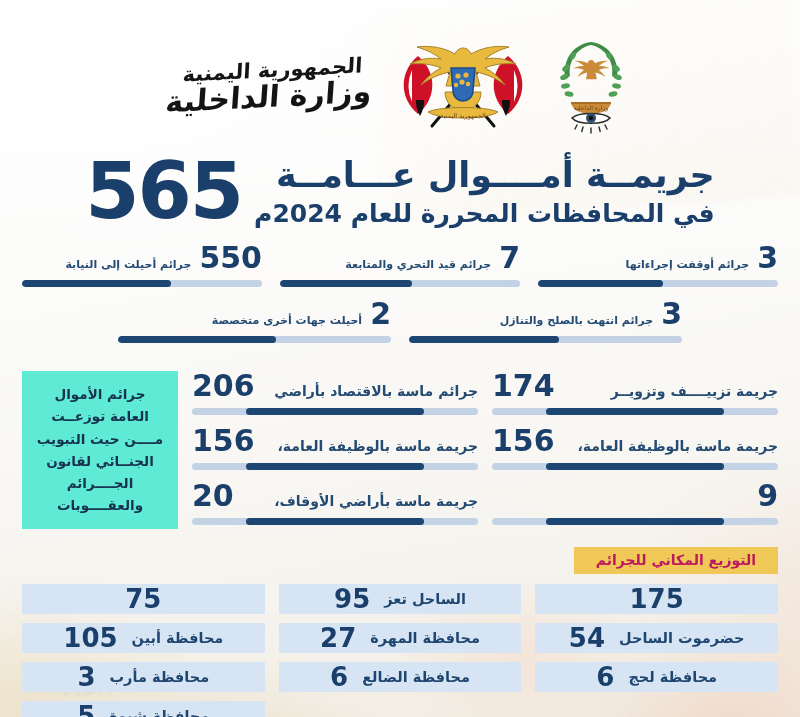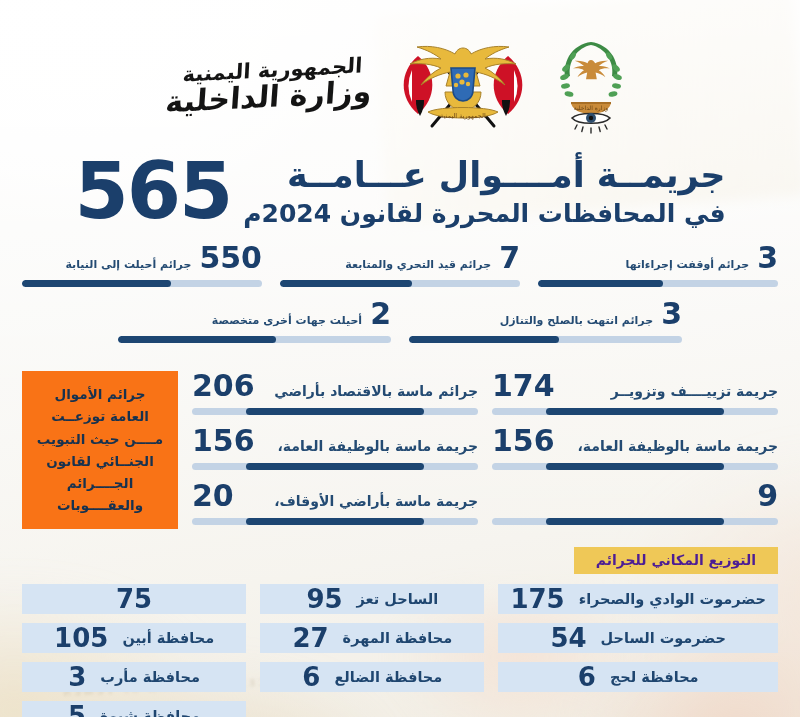--- a/index.html
+++ b/index.html
@@ -138,34 +138,34 @@
   }
 
   
   .class-zone{
     display:flex; gap:14px; padding:16px 22px 0 22px; align-items:stretch;
   }
   .class-col{ flex:1; display:flex; flex-direction:column; gap:11px; }
   .class-item .stat-top{ justify-content:space-between; }
   .class-item .stat-label{ font-size:14px; }
   .yellow-box{
-    width:156px; background:#f97316; padding:12px 12px;
+    width:156px; background:#5eead4; padding:12px 12px;
     display:flex; align-items:center; justify-content:center;
   }
   .yellow-box p{
     font-size:13.5px; font-weight:700; color:#17324f;
     line-height:1.65; text-align:center;
   }
 
   
   .spatial-head{
     display:flex; justify-content:flex-start; padding:18px 22px 0 22px;
   }
   .spatial-title{
-    background:#efc857; color:#4c1d95; font-size:14px; font-weight:700;
+    background:#efc857; color:#be185d; font-size:14px; font-weight:700;
     padding:5px 22px 6px 22px;
   }
   .gov-zone{ display:flex; gap:14px; padding:10px 22px 0 22px; }
   .gov-col{ flex:1; display:flex; flex-direction:column; gap:9px; }
   .gov-row{
     background:#d6e4f3; display:flex; align-items:center;
     justify-content:center; gap:14px; height:30px; padding:0 12px;
   }
   .gov-row.ghost{ background:transparent; }
   .gov-name{ font-size:14.5px; color:#1f4670; font-weight:600; white-space:nowrap; }
@@ -257,21 +257,21 @@
 
     <div class="ministry-calligraphy">
       <div class="calig-line1">الجمهورية اليمنية</div>
       <div class="calig-line2">وزارة الداخلية</div>
     </div>
   </div>
 
   <div class="title-block">
     <div class="title-lines">
       <div class="title-l1">جريمــة أمــــوال عـــامــة</div>
-      <div class="title-l2">في المحافظات المحررة لقانون 2024م</div>
+      <div class="title-l2">في المحافظات المحررة للعام 2024م</div>
     </div>
     <div class="big-number">565</div>
   </div>
 
   <div class="stats-zone">
     <div class="stat-row row-a">
       <div class="stat-cell">
         <div class="stat-top">
             <span class="stat-num">3</span>
             <span class="stat-label">جرائم أوقفت إجراءاتها</span>
@@ -389,21 +389,20 @@
   </div>
 
   <div class="spatial-head">
     <div class="spatial-title">التوزيع المكاني للجرائم</div>
   </div>
 
   <div class="gov-zone">
 
     <div class="gov-col">
       <div class="gov-row">
-        <span class="gov-name">حضرموت الوادي والصحراء</span>
         <span class="gov-num">175</span>
       </div>
       <div class="gov-row">
         <span class="gov-name">حضرموت الساحل</span>
         <span class="gov-num">54</span>
       </div>
       <div class="gov-row">
         <span class="gov-name">محافظة لحج</span>
         <span class="gov-num">6</span>
       </div>

